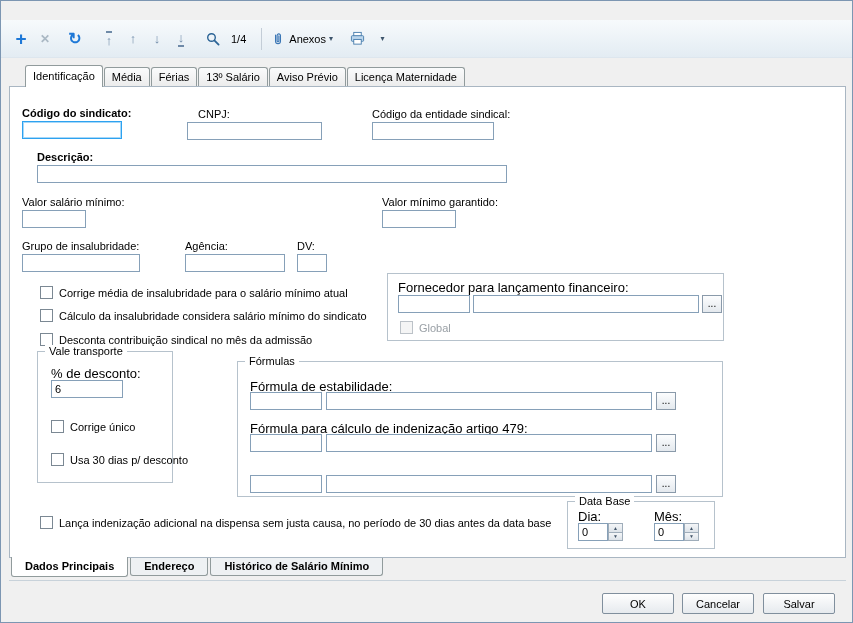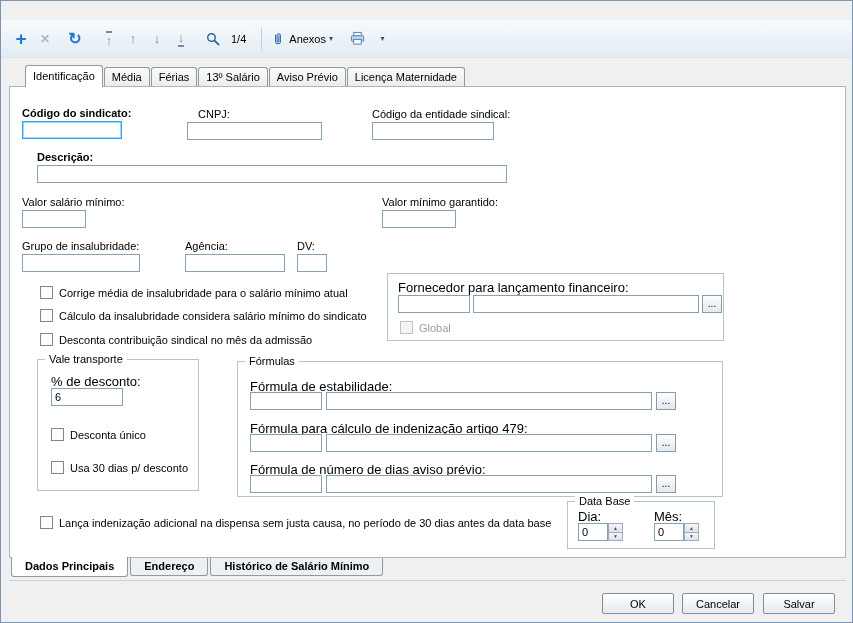--- a/index.html
+++ b/index.html
@@ -200,48 +200,47 @@
       <span class="inside-label" style="left:10px;top:6px">Fornecedor para lançamento financeiro:</span>
       <input class="input" style="left: 10px; top: 21px; width: 72px;" value="">
       <input class="input" style="left: 85px; top: 21px; width: 226px;" value="">
       <button class="browse" style="left:314px;top:21px">...</button>
       <div class="cb-row disabled" style="left:12px;top:47px">
         <span class="check"></span>
         <span>Global</span>
       </div>
     </div>
 
-    <div class="group" style="left:27px;top:272px;width:162px;height:132px">
+    <div class="group" style="left:27px;top:264px;width:136px;height:132px">
       <span class="legend">Vale transporte</span>
       <span class="inside-label" style="left:13px;top:14px">% de desconto:</span>
       <input class="input" style="left: 13px; top: 28px; width: 72px;" value="6">
       <div class="cb-row" style="left:13px;top:68px">
         <span class="check"></span>
-        <span>Desconta único</span>
+        <span>Corrige único</span>
       </div>
       <div class="cb-row" style="left:13px;top:101px">
         <span class="check"></span>
         <span>Usa 30 dias p/ desconto</span>
       </div>
     </div>
 
     <div class="group" style="left:227px;top:274px;width:486px;height:136px">
       <span class="legend">Fórmulas</span>
 
       <span class="inside-label" style="left:12px;top:17px">Fórmula de estabilidade:</span>
       <input class="input" style="left: 12px; top: 30px; width: 72px;" value="">
       <input class="input" style="left: 88px; top: 30px; width: 326px;" value="">
       <button class="browse" style="left:418px;top:30px">...</button>
 
       <span class="inside-label" style="left:12px;top:59px">Fórmula para cálculo de indenização artigo 479:</span>
       <input class="input" style="left: 12px; top: 72px; width: 72px;" value="">
       <input class="input" style="left: 88px; top: 72px; width: 326px;" value="">
       <button class="browse" style="left:418px;top:72px">...</button>
 
-      <span class="inside-label" style="left:12px;top:100px">Fórmula de número de dias aviso prévio:</span>
       <input class="input" style="left: 12px; top: 113px; width: 72px;" value="">
       <input class="input" style="left: 88px; top: 113px; width: 326px;" value="">
       <button class="browse" style="left:418px;top:113px">...</button>
     </div>
 
     <div class="cb-row" style="left:30px;top:429px">
       <span class="check"></span>
       <span>Lança indenização adicional na dispensa sem justa causa, no período de 30 dias antes da data base</span>
     </div>
 

